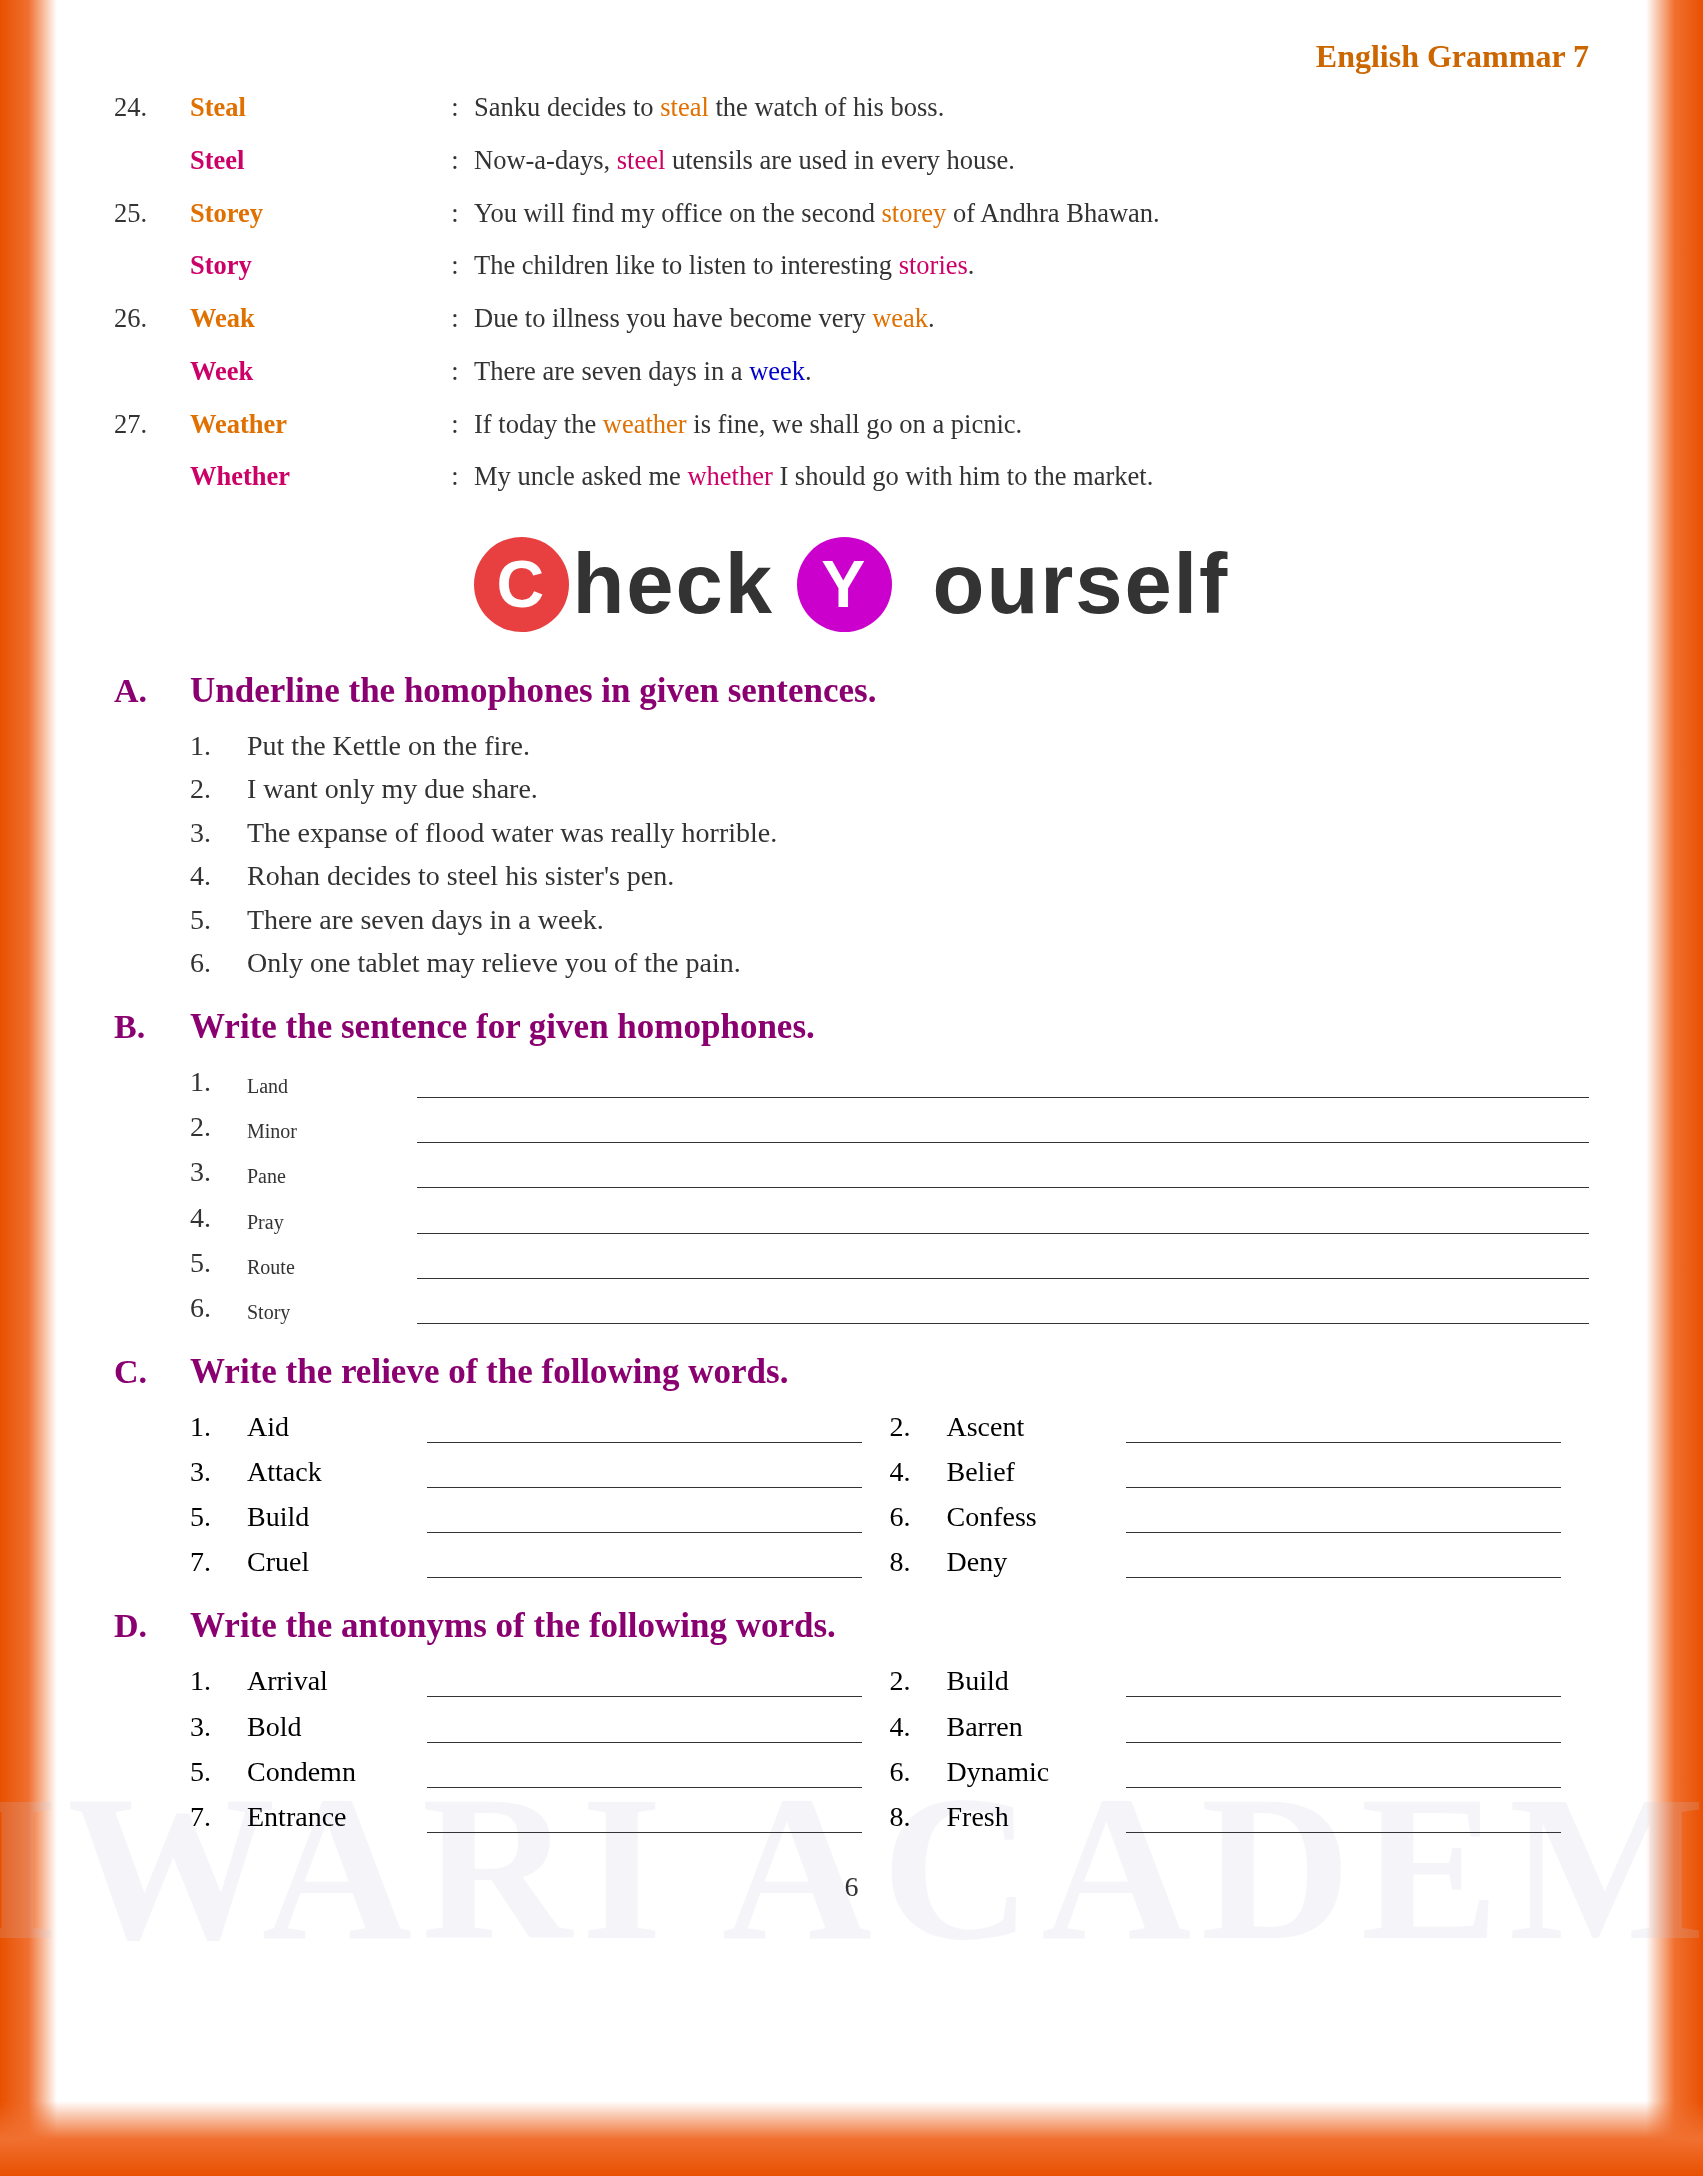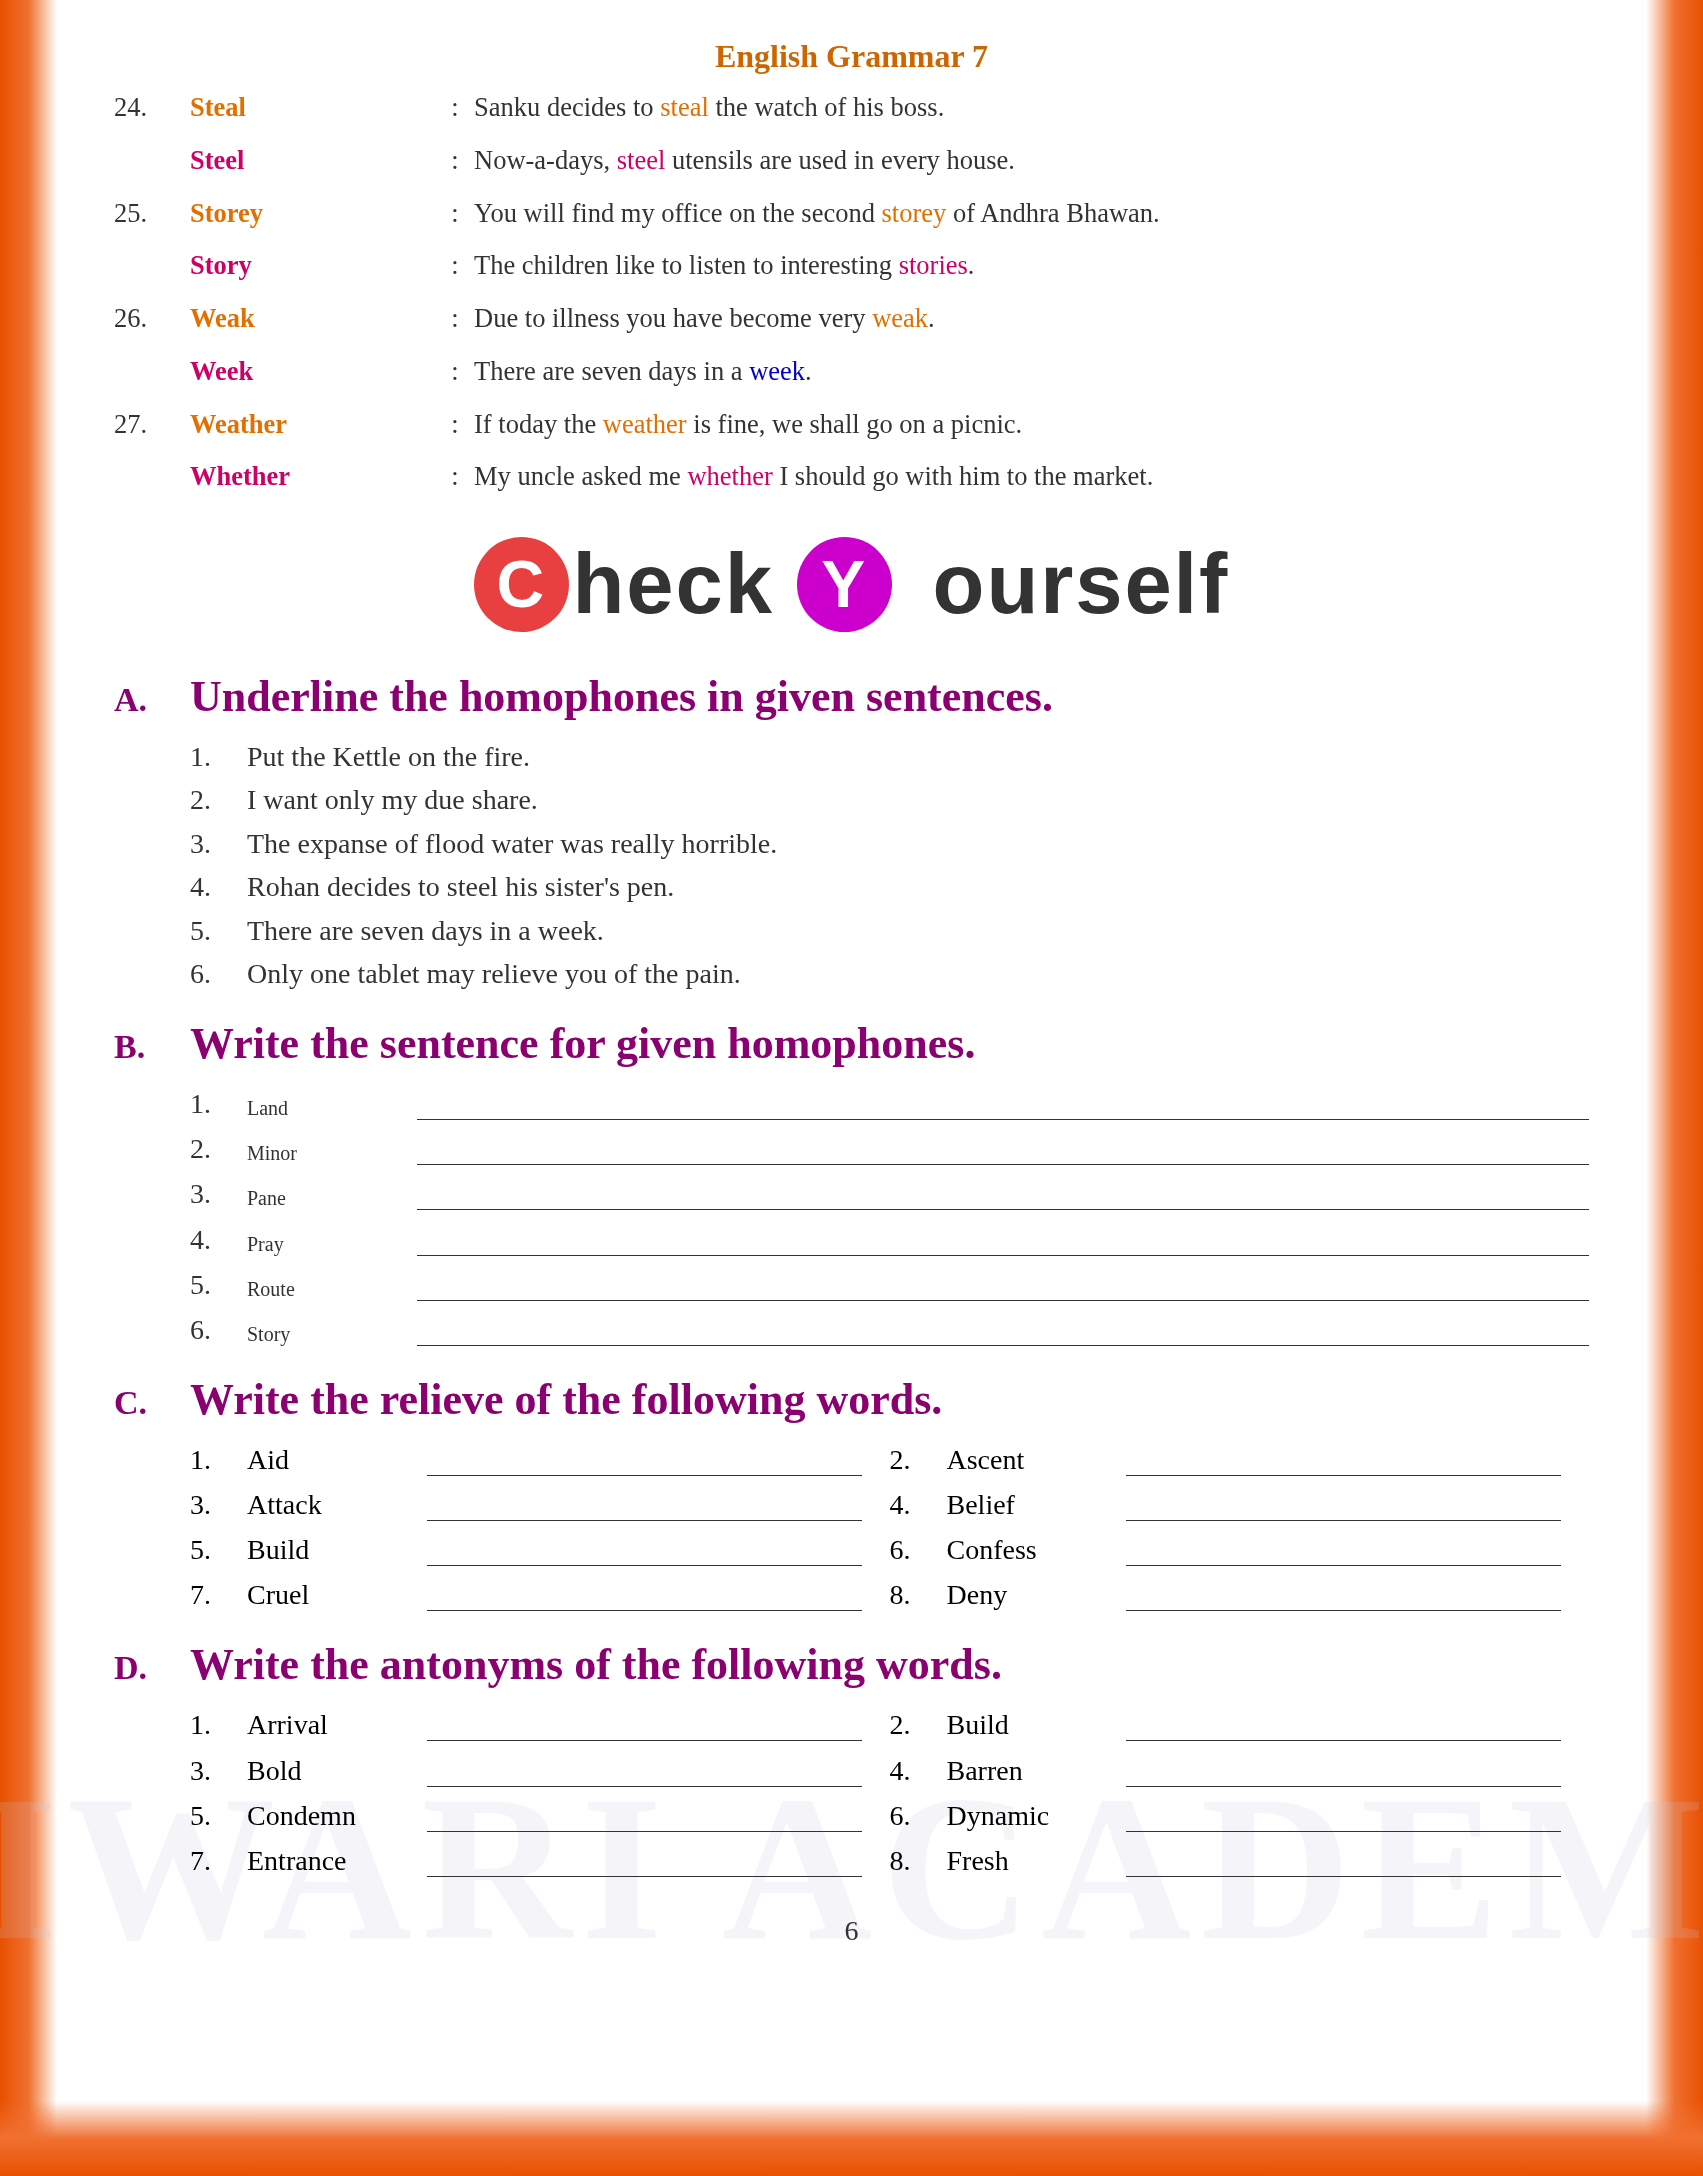--- a/index.html
+++ b/index.html
@@ -51,21 +51,21 @@
     }
 
     .page-content {
       position: relative;
       z-index: 1;
       padding: 38px 114px 95px 114px;
     }
 
     
     .header {
-      text-align: center;
+      text-align: right;
       margin-bottom: 4px;
     }
     .header-title {
       font-size: 32px;
       font-weight: bold;
       color: #cc6600;
     }
     .header-url {
       font-size: 24.6px;
       color: #8b0070;
@@ -166,21 +166,21 @@
       margin-bottom: 19px;
       margin-top: 28px;
     }
     .section-letter {
       font-size: 34px;
       font-weight: bold;
       color: #8b0070;
       width: 76px;
     }
     .section-title {
-      font-size: 44px;
+      font-size: 35px;
       font-weight: bold;
       color: #8b0070;
     }
 
     
     .list-item {
       display: flex;
       align-items: baseline;
       margin-bottom: 11.4px;
       margin-left: 76px;

